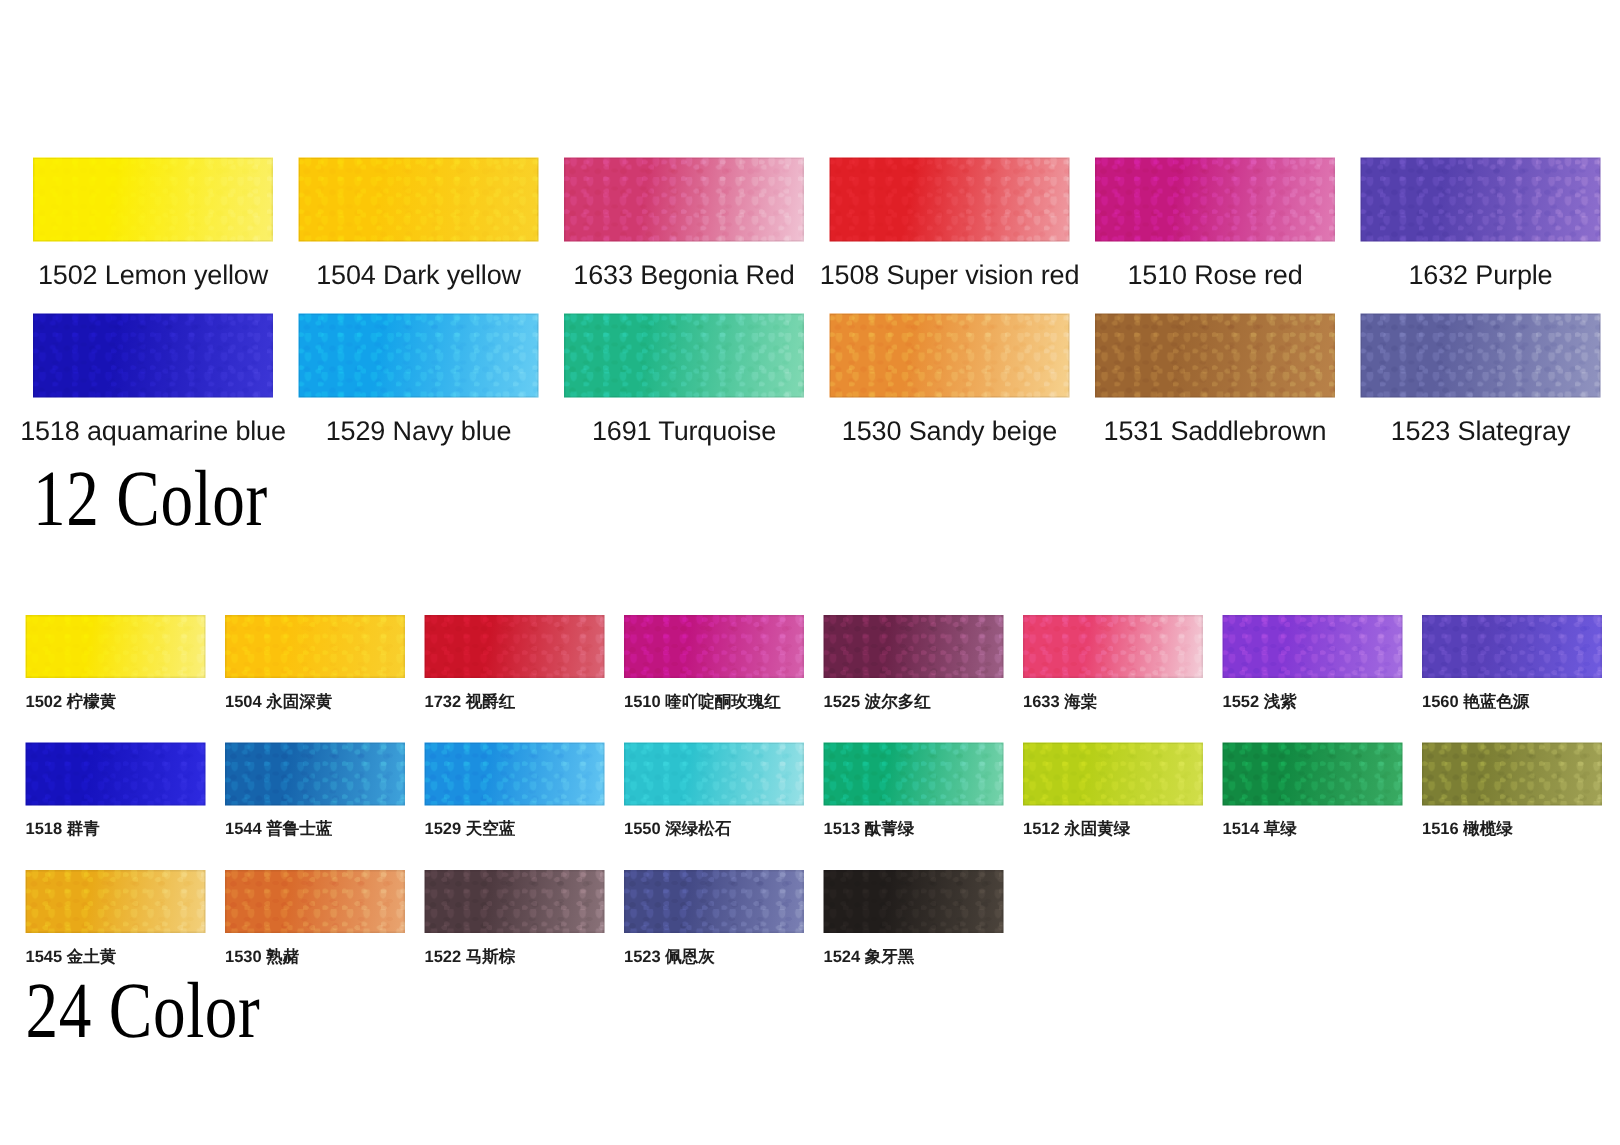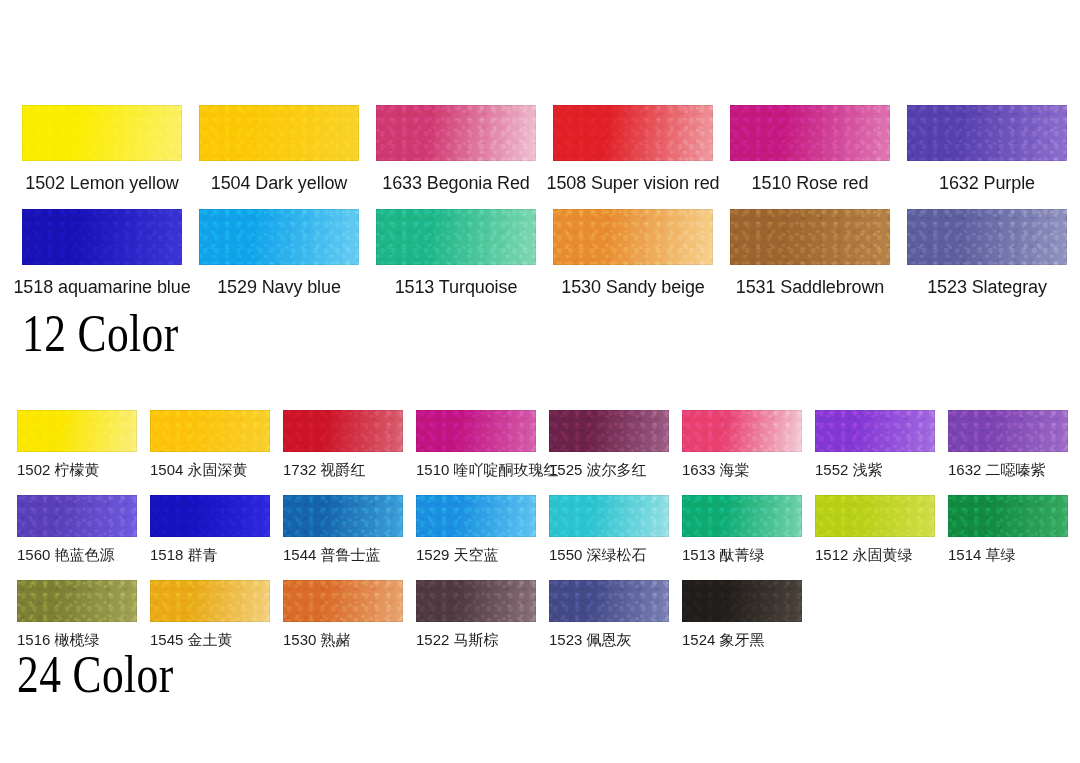--- a/index.html
+++ b/index.html
@@ -108,26 +108,26 @@
     overflow: hidden;
   }
   .sw24 .tex {
     position: absolute;
     inset: 0;
   }
   .label24 {
     display: block;
     width: 132px;
     text-align: left;
-    font-size: 15px;
+    font-size: 11px;
     line-height: 1.1;
     color: #1e1e1e;
     margin-top: 10px;
     white-space: nowrap;
-    font-weight: 400;
+    font-weight: 700;
   }
 
   .title-24 {
     position: absolute;
     left: 17px;
     top: 648px;
     font-family: "Liberation Serif", "DejaVu Serif", serif;
     font-size: 53px;
     line-height: 1;
     color: #000000;
@@ -200,21 +200,21 @@
       <div class="cell12">
         <div class="sw12" style="background: linear-gradient(100deg, rgb(18, 162, 234) 0%, rgb(18, 162, 234) 34%, rgb(103, 205, 243) 100%); box-shadow: rgba(0, 0, 0, 0.07) 0px 0px 0px 1px inset;">
           <span class="tex grain"></span>
         </div>
         <div class="label12">1529 Navy blue</div>
       </div>
       <div class="cell12">
         <div class="sw12" style="background: linear-gradient(100deg, rgb(31, 181, 134) 0%, rgb(31, 181, 134) 34%, rgb(129, 217, 179) 100%); box-shadow: rgba(0, 0, 0, 0.07) 0px 0px 0px 1px inset;">
           <span class="tex grain"></span>
         </div>
-        <div class="label12">1513 Turquoise</div>
+        <div class="label12">1691 Turquoise</div>
       </div>
       <div class="cell12">
         <div class="sw12" style="background: linear-gradient(100deg, rgb(232, 140, 50) 0%, rgb(232, 140, 50) 34%, rgb(246, 210, 142) 100%); box-shadow: rgba(0, 0, 0, 0.07) 0px 0px 0px 1px inset;">
           <span class="tex grain"></span>
         </div>
         <div class="label12">1530 Sandy beige</div>
       </div>
       <div class="cell12">
         <div class="sw12" style="background: linear-gradient(100deg, rgb(155, 101, 49) 0%, rgb(155, 101, 49) 34%, rgb(185, 130, 73) 100%); box-shadow: rgba(0, 0, 0, 0.07) 0px 0px 0px 1px inset;">
           <span class="tex grain"></span>
@@ -269,26 +269,20 @@
         </div>
         <div class="label24">1633 海棠</div>
       </div>
       <div class="cell24">
         <div class="sw24" style="background: linear-gradient(100deg, rgb(131, 56, 212) 0%, rgb(131, 56, 212) 36%, rgb(163, 109, 224) 100%); box-shadow: rgba(0, 0, 0, 0.07) 0px 0px 0px 1px inset;">
           <span class="tex grain"></span>
         </div>
         <div class="label24">1552 浅紫</div>
       </div>
       <div class="cell24">
-        <div class="sw24" style="background: linear-gradient(100deg, rgb(122, 67, 176) 0%, rgb(122, 67, 176) 36%, rgb(157, 107, 200) 100%); box-shadow: rgba(0, 0, 0, 0.07) 0px 0px 0px 1px inset;">
-          <span class="tex grain"></span>
-        </div>
-        <div class="label24">1632 二噁嗪紫</div>
-      </div>
-      <div class="cell24">
         <div class="sw24" style="background: linear-gradient(100deg, rgb(88, 64, 184) 0%, rgb(88, 64, 184) 36%, rgb(111, 91, 224) 100%); box-shadow: rgba(0, 0, 0, 0.07) 0px 0px 0px 1px inset;">
           <span class="tex grain"></span>
         </div>
         <div class="label24">1560 艳蓝色源</div>
       </div>
       <div class="cell24">
         <div class="sw24" style="background: linear-gradient(100deg, rgb(22, 18, 190) 0%, rgb(22, 18, 190) 36%, rgb(46, 42, 224) 100%); box-shadow: rgba(0, 0, 0, 0.07) 0px 0px 0px 1px inset;">
           <span class="tex grain"></span>
         </div>
         <div class="label24">1518 群青</div>

